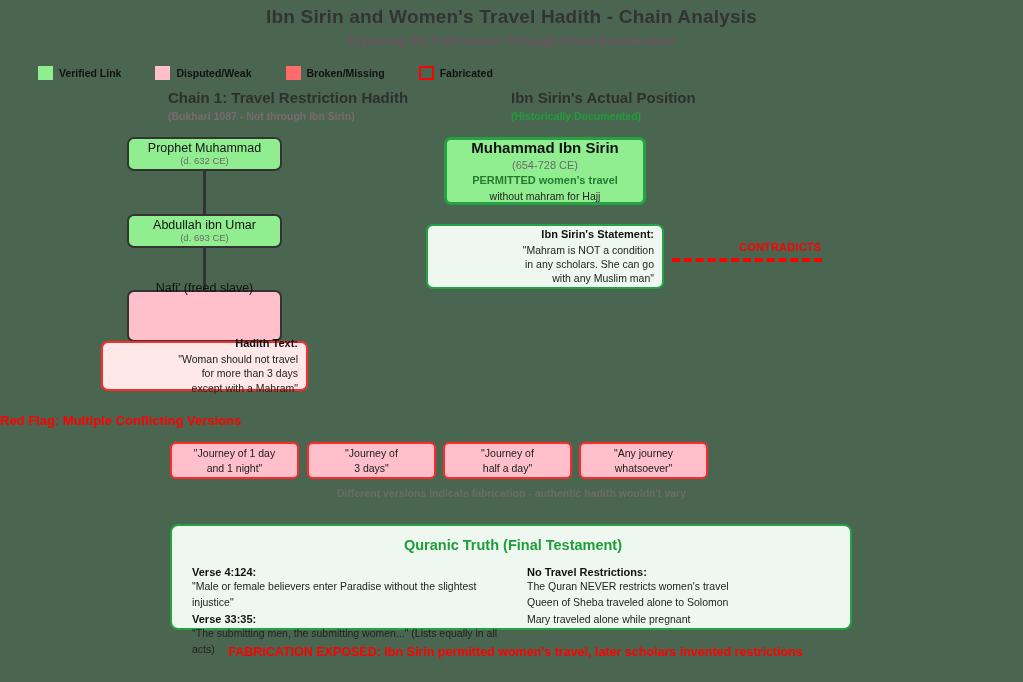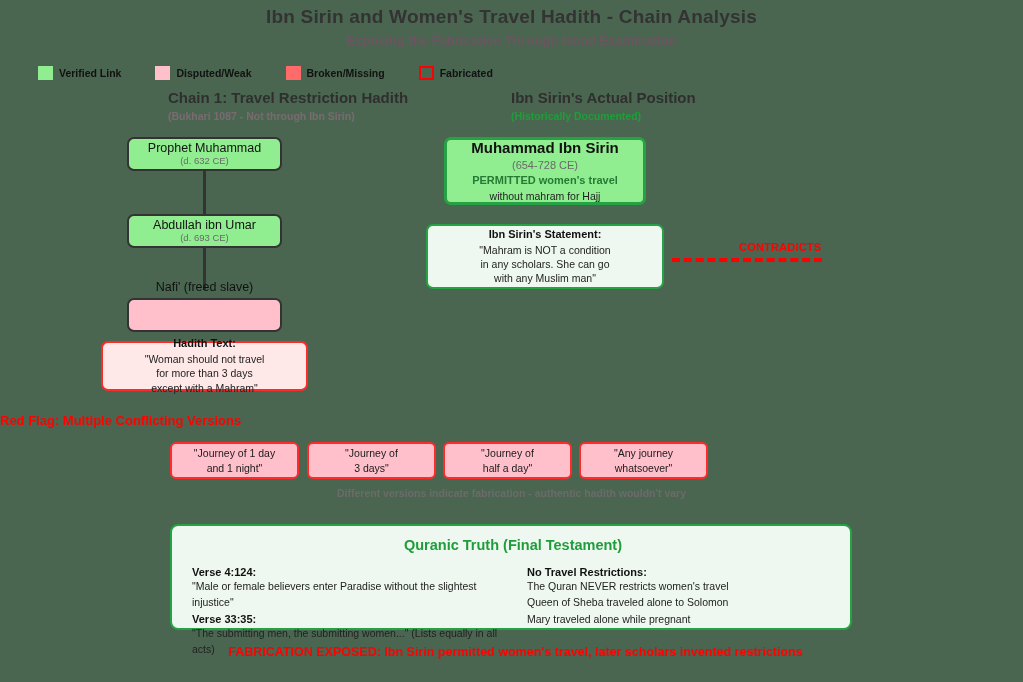--- a/index.html
+++ b/index.html
@@ -54,21 +54,21 @@
   .node .n-date { font-size: 9.5px; color: #6a6a6a; line-height: 1.3; }
 
   .node-green { background: #90ee90; border: 2px solid #333333; }
   .node-pink  { background: #ffc0cb; border: 2px solid #333333; }
 
   .connector { position: absolute; width: 3px; background: #333333; }
 
   
   .textbox {
     position: absolute; border-radius: 7px; padding: 6px 8px;
-    display: flex; flex-direction: column; justify-content: center; align-items: center;
+    display: flex; flex-direction: column; justify-content: center; align-items: flex-end;
     text-align: center;
   }
   .tb-title { font-size: 11px; font-weight: bold; color: #111; margin-bottom: 3px; }
   .tb-line  { font-size: 10.5px; color: #222; line-height: 1.35; }
   .box-fabricated { background: #ffe8e8; border: 2px solid #ff2b2b; }
   .box-statement  { background: #eff8f0; border: 2px solid #25a244; }
 
   
   .sirin-box {
     position: absolute; background: #90ee90; border: 3px solid #25a244;
@@ -162,21 +162,21 @@
     <div class="n-date">(d. 632 CE)</div>
   </div>
   <div class="connector" style="left:203px; top:171px; height:43px;"></div>
 
   <div class="node node-green" style="left:127px; top:214px; width:155px; height:34px;">
     <div class="n-name">Abdullah ibn Umar</div>
     <div class="n-date">(d. 693 CE)</div>
   </div>
   <div class="connector" style="left:203px; top:248px; height:42px;"></div>
 
-  <div class="node node-pink" style="left:127px; top:298px; width:155px; height:34px;gap:44px;">
+  <div class="node node-pink" style="left:127px; top:290px; width:155px; height:52px;gap:44px;">
     <div class="n-name">Nafi' (freed slave)</div>
     <div class="n-date">(d. 735 CE)</div>
   </div>
 
   <div class="textbox box-fabricated" style="left:101px; top:341px; width:207px; height:50px;">
     <div class="tb-title">Hadith Text:</div>
     <div class="tb-line">"Woman should not travel</div>
     <div class="tb-line">for more than 3 days</div>
     <div class="tb-line">except with a Mahram"</div>
   </div>

